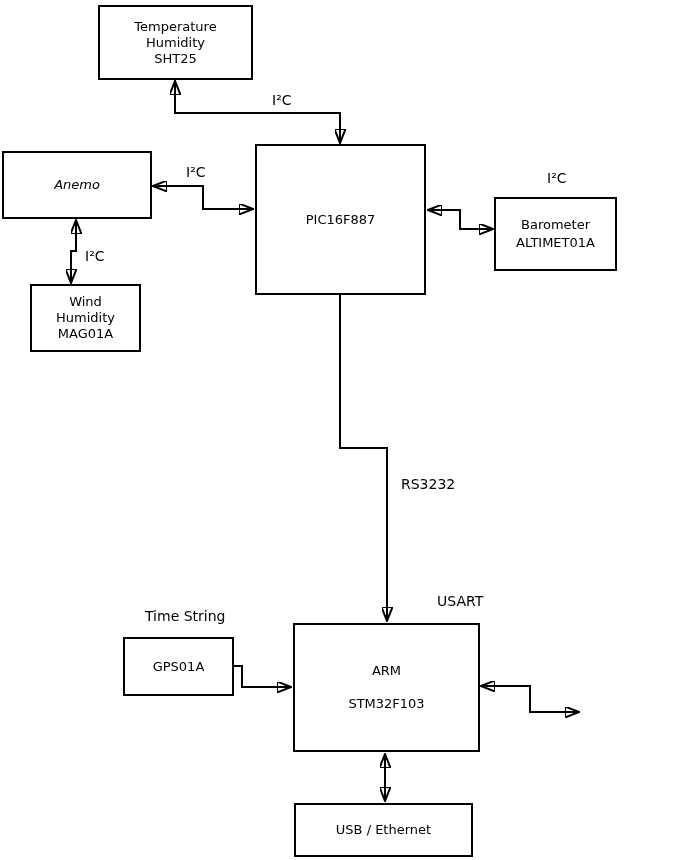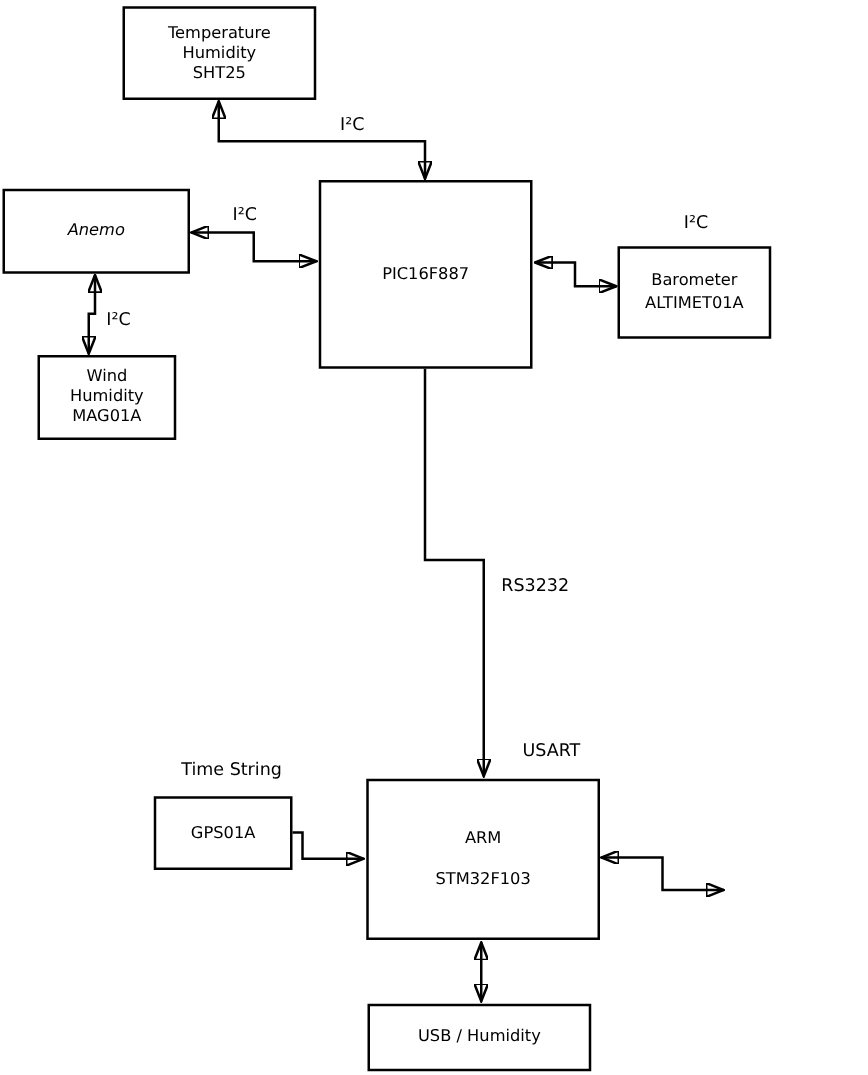--- a/index.html
+++ b/index.html
@@ -113,30 +113,30 @@
     <div>GPS01A</div>
   </div>
 
   <div class="box split" style="left:293px; top:623px; width:187px; height:129px;">
     <div>ARM</div>
     <div>STM32F103</div>
   </div>
 
 
   <div class="box" style="left:294px; top:803px; width:179px; height:54px;">
-    <div>USB / Humidity</div>
+    <div>USB / Ethernet</div>
   </div>
 
   <div class="float-label" style="left:272px; top:93px;">I²C</div>
 
   <div class="float-label" style="left:186px; top:165px;">I²C</div>
 
   <div class="float-label" style="left:85px; top:249px;">I²C</div>
 
   <div class="float-label" style="left:547px; top:171px;">I²C</div>
 
-  <div class="float-label" style="left:401px; top:462px;">RS3232</div>
+  <div class="float-label" style="left:401px; top:477px;">RS3232</div>
 
-  <div class="float-label" style="left:418px; top:594px;">USART</div>
+  <div class="float-label" style="left:437px; top:594px;">USART</div>
 
   <div class="float-label" style="left:98px; top:609px;margin-left:47px;">Time String</div>
 
 </div>
 
 </body></html>

